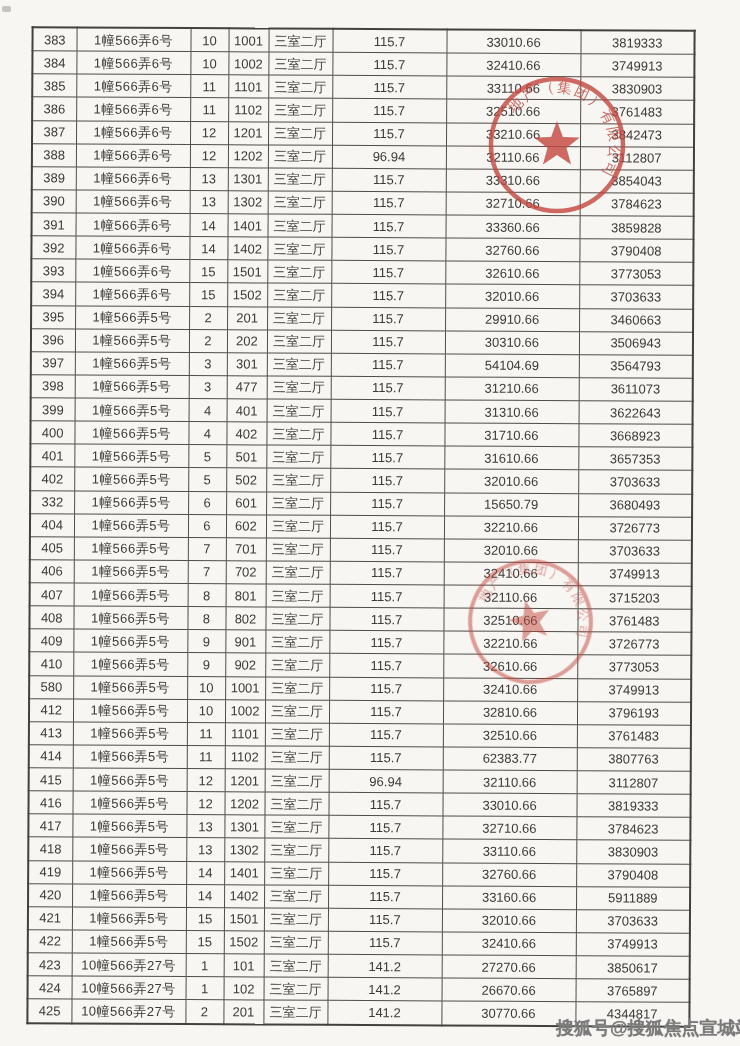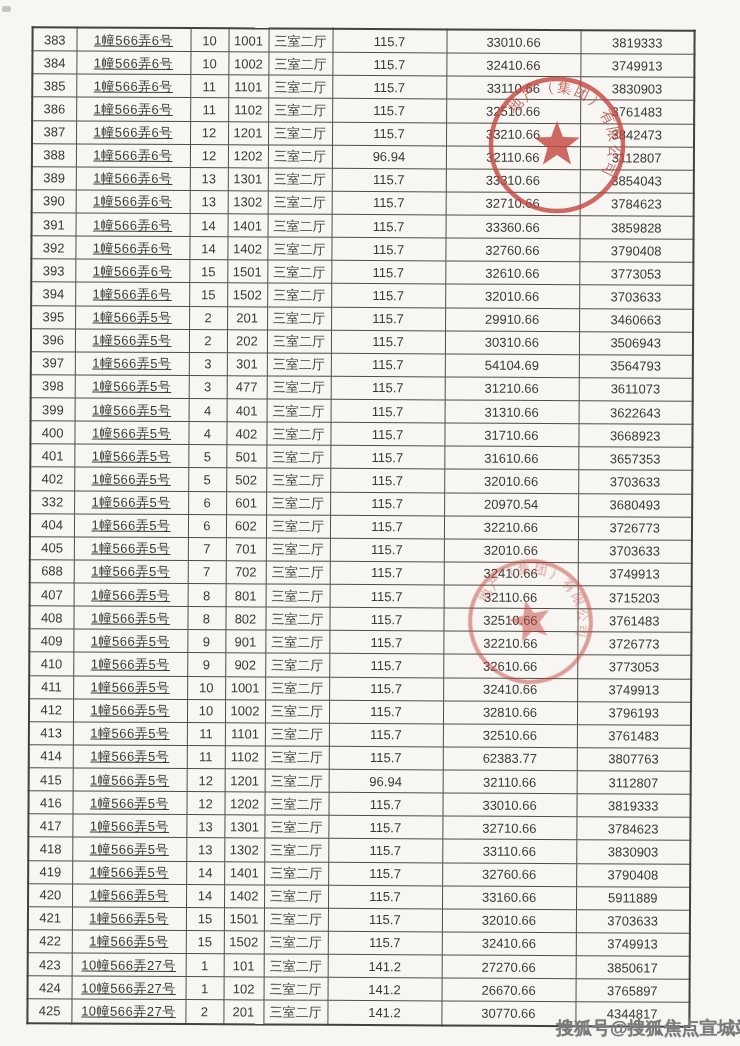--- a/index.html
+++ b/index.html
@@ -22,21 +22,21 @@
     border:2px solid #44403c;
     background:transparent;
   }
   table.price-table td{
     border:1px solid #514d48;
     font-size:13px;color:#3d3b38;
     text-align:center;vertical-align:middle;
     padding:0;overflow:hidden;white-space:nowrap;
     height:21px;line-height:21px;
   }
-  table.price-table td.addr{letter-spacing:0.5px;text-decoration:underline;}
+  table.price-table td.addr{letter-spacing:0.5px;}
   
   .seal{position:absolute;pointer-events:none;filter:blur(0.4px);}
   .seal-top{left:482px;top:70px;width:150px;height:150px;opacity:.8;}
   .seal-mid{left:462px;top:553px;width:137px;height:137px;opacity:.5;
             transform:rotate(-14deg);}
   .watermark{
     position:absolute;left:556px;top:1016px;width:184px;
     font-size:18px;font-weight:bold;color:#7a7a7a;
     letter-spacing:0px;white-space:nowrap;
     text-shadow:0 0 1px #a5a5a5;
@@ -261,21 +261,21 @@
           <td>32010.66</td>
           <td>3703633</td>
         </tr>
         <tr>
           <td>332</td>
           <td class="addr">1幢566弄5号</td>
           <td>6</td>
           <td>601</td>
           <td>三室二厅</td>
           <td>115.7</td>
-          <td>20970.54</td>
+          <td>15650.79</td>
           <td>3680493</td>
         </tr>
         <tr>
           <td>404</td>
           <td class="addr">1幢566弄5号</td>
           <td>6</td>
           <td>602</td>
           <td>三室二厅</td>
           <td>115.7</td>
           <td>32210.66</td>
@@ -285,21 +285,21 @@
           <td>405</td>
           <td class="addr">1幢566弄5号</td>
           <td>7</td>
           <td>701</td>
           <td>三室二厅</td>
           <td>115.7</td>
           <td>32010.66</td>
           <td>3703633</td>
         </tr>
         <tr>
-          <td>688</td>
+          <td>406</td>
           <td class="addr">1幢566弄5号</td>
           <td>7</td>
           <td>702</td>
           <td>三室二厅</td>
           <td>115.7</td>
           <td>32410.66</td>
           <td>3749913</td>
         </tr>
         <tr>
           <td>407</td>
@@ -335,21 +335,21 @@
           <td>410</td>
           <td class="addr">1幢566弄5号</td>
           <td>9</td>
           <td>902</td>
           <td>三室二厅</td>
           <td>115.7</td>
           <td>32610.66</td>
           <td>3773053</td>
         </tr>
         <tr>
-          <td>411</td>
+          <td>580</td>
           <td class="addr">1幢566弄5号</td>
           <td>10</td>
           <td>1001</td>
           <td>三室二厅</td>
           <td>115.7</td>
           <td>32410.66</td>
           <td>3749913</td>
         </tr>
         <tr>
           <td>412</td>

